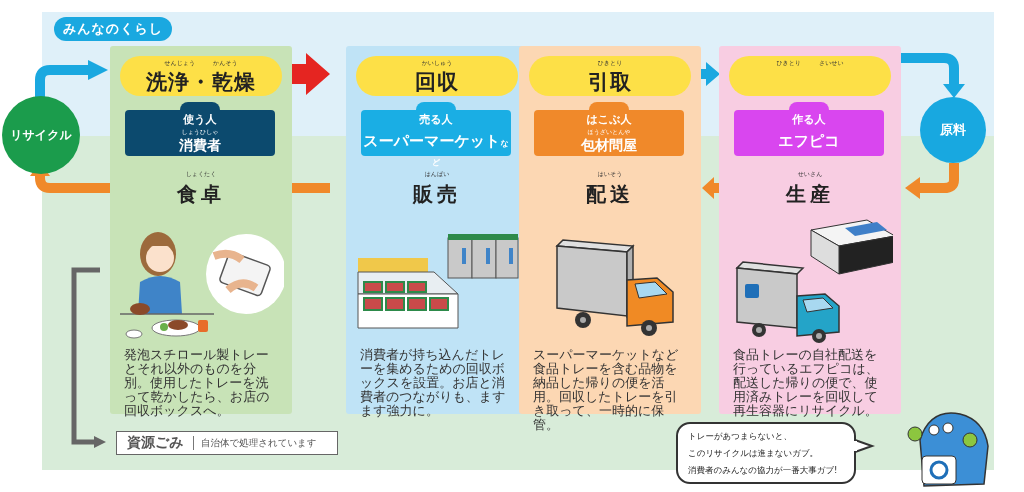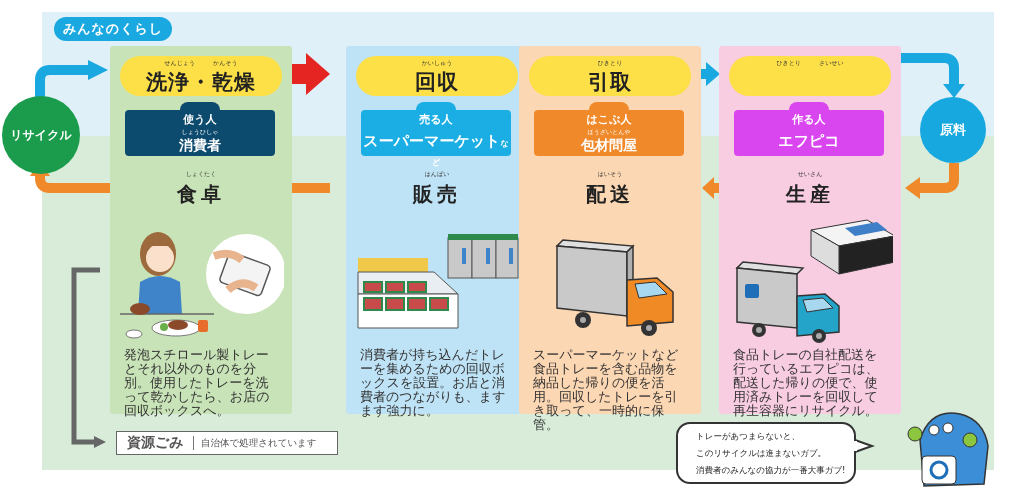--- a/index.html
+++ b/index.html
@@ -47,21 +47,21 @@
 
   svg.overlay { position: absolute; left: 0; top: 0; }
 
   .waste { position: absolute; left: 110px; top: 431px; width: 222px; height: 24px; border: 1.5px solid #666; border-radius: 0; background: #fff; margin-left: 6px; }
   .waste .w-label { position: absolute; left: 10px; top: 2px; font-size: 14px; font-weight: bold; color: #555; }
   .waste .w-sep { position: absolute; left: 76px; top: 4px; width: 1px; height: 14px; background: #777; }
   .waste .w-text { position: absolute; left: 84px; top: 5px; font-size: 9.5px; color: #555; }
 
   .bubble { position: absolute; left: 676px; top: 422px; width: 180px; height: 62px; background: #fff; border: 2px solid #333; border-radius: 14px; }
   .bubble .line { font-size: 8.5px; line-height: 17px; padding-left: 10px; color: #222; }
-  .bubble .lines { padding-top: 4px; margin-left: 8px; }
+  .bubble .lines { padding-top: 4px; }
 </style>
 </head>
 <body>
 
 <div class="bg-top"></div>
 <div class="bg-bottom"></div>
 
 <div class="section-tag">みんなのくらし</div>
 
 <svg class="overlay" width="1024" height="492">

